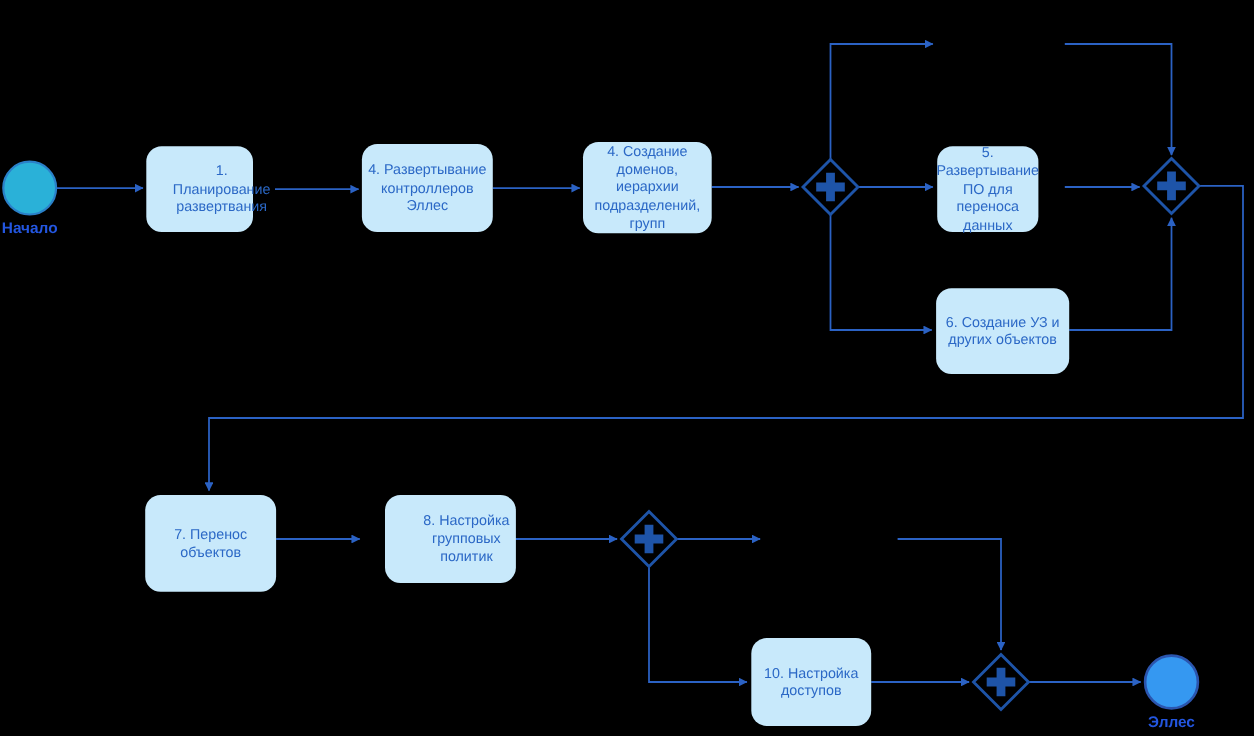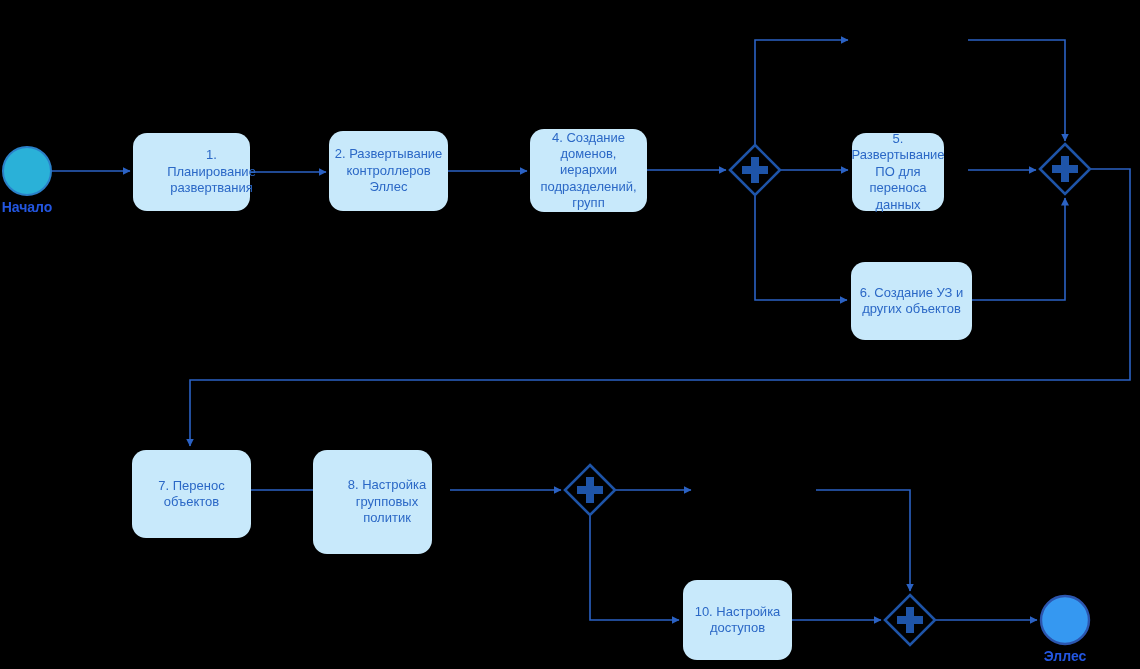--- a/index.html
+++ b/index.html
@@ -92,39 +92,39 @@
     </g>
     <g>
       <polygon class="gw-diamond" points="910,595 935,620 910,645 885,620"></polygon>
       <path class="gw-plus" d="M897,616 H906 V607 H914 V616 H923 V624 H914 V633 H906 V624 H897 Z"></path>
     </g>
 
     <circle class="evt-start" cx="27" cy="171" r="24"></circle>
     <circle class="evt-end" cx="1065" cy="620" r="24"></circle>
   </svg>
 
-  <div class="task" style="left:133px;top:133px;width:117px;height:78px;padding-left:43px;">
+  <div class="task" style="left:133px;top:133px;width:97px;height:78px;padding-left:43px;">
     <span>1. Планирование развертвания</span>
   </div>
   <div class="task" style="left:329px;top:131px;width:119px;height:80px;">
-    <span>2. Развертывание контроллеров Эллес</span>
+    <span>4. Развертывание контроллеров Эллес</span>
   </div>
   <div class="task" style="left:530px;top:129px;width:117px;height:83px;">
     <span>4. Создание доменов, иерархии подразделений, групп</span>
   </div>
   <div class="task" style="left:852px;top:133px;width:92px;height:78px;">
     <span>5. Развертывание ПО для переноса данных</span>
   </div>
   <div class="task" style="left:851px;top:262px;width:121px;height:78px;">
     <span>6. Создание УЗ и других объектов</span>
   </div>
   <div class="task" style="left:132px;top:450px;width:119px;height:88px;">
     <span>7. Перенос объектов</span>
   </div>
-  <div class="task" style="left:313px;top:450px;width:119px;height:104px;padding-left:32px;">
+  <div class="task" style="left:350px;top:450px;width:119px;height:80px;padding-left:32px;">
     <span>8. Настройка групповых политик</span>
   </div>
   <div class="task" style="left:683px;top:580px;width:109px;height:80px;">
     <span>10. Настройка доступов</span>
   </div>
 
   <div class="evt-label" style="left:-3px;top:199px;width:60px;">Начало</div>
   <div class="evt-label" style="left:1035px;top:648px;width:60px;">Эллес</div>
 
 </div>

